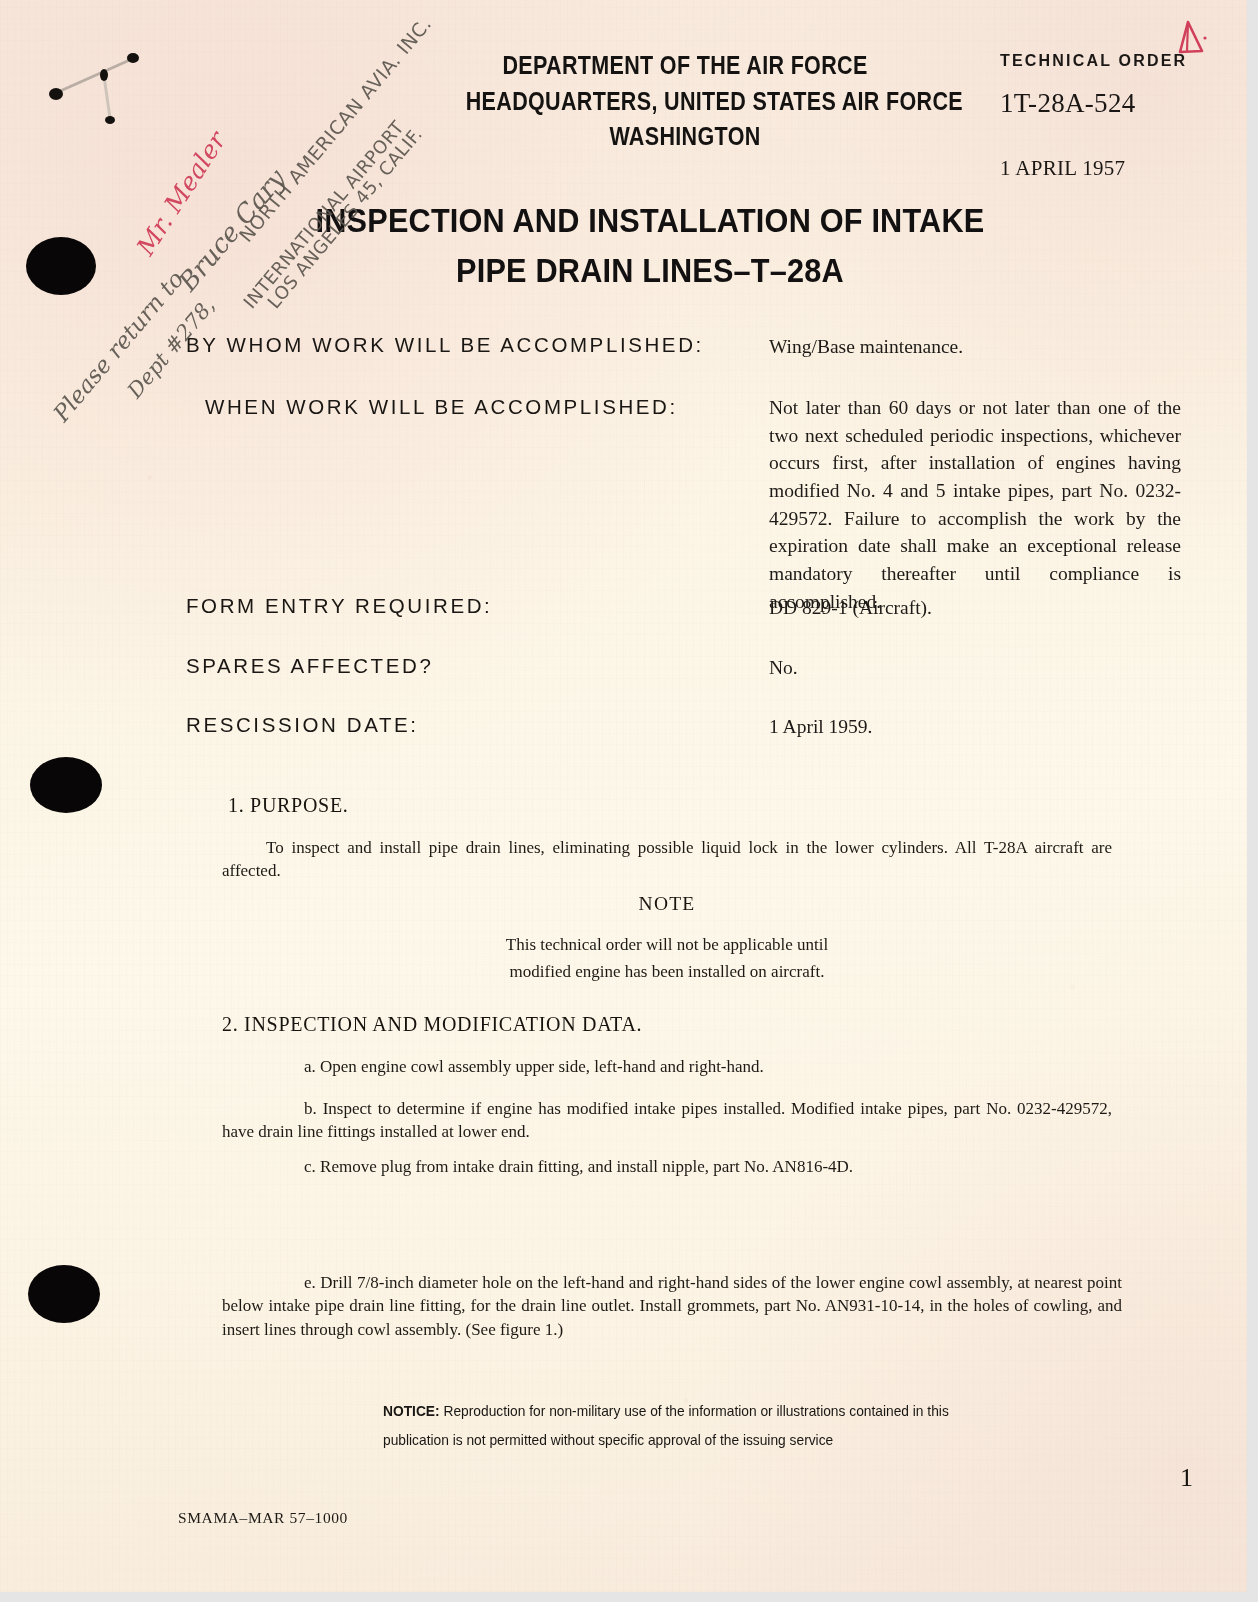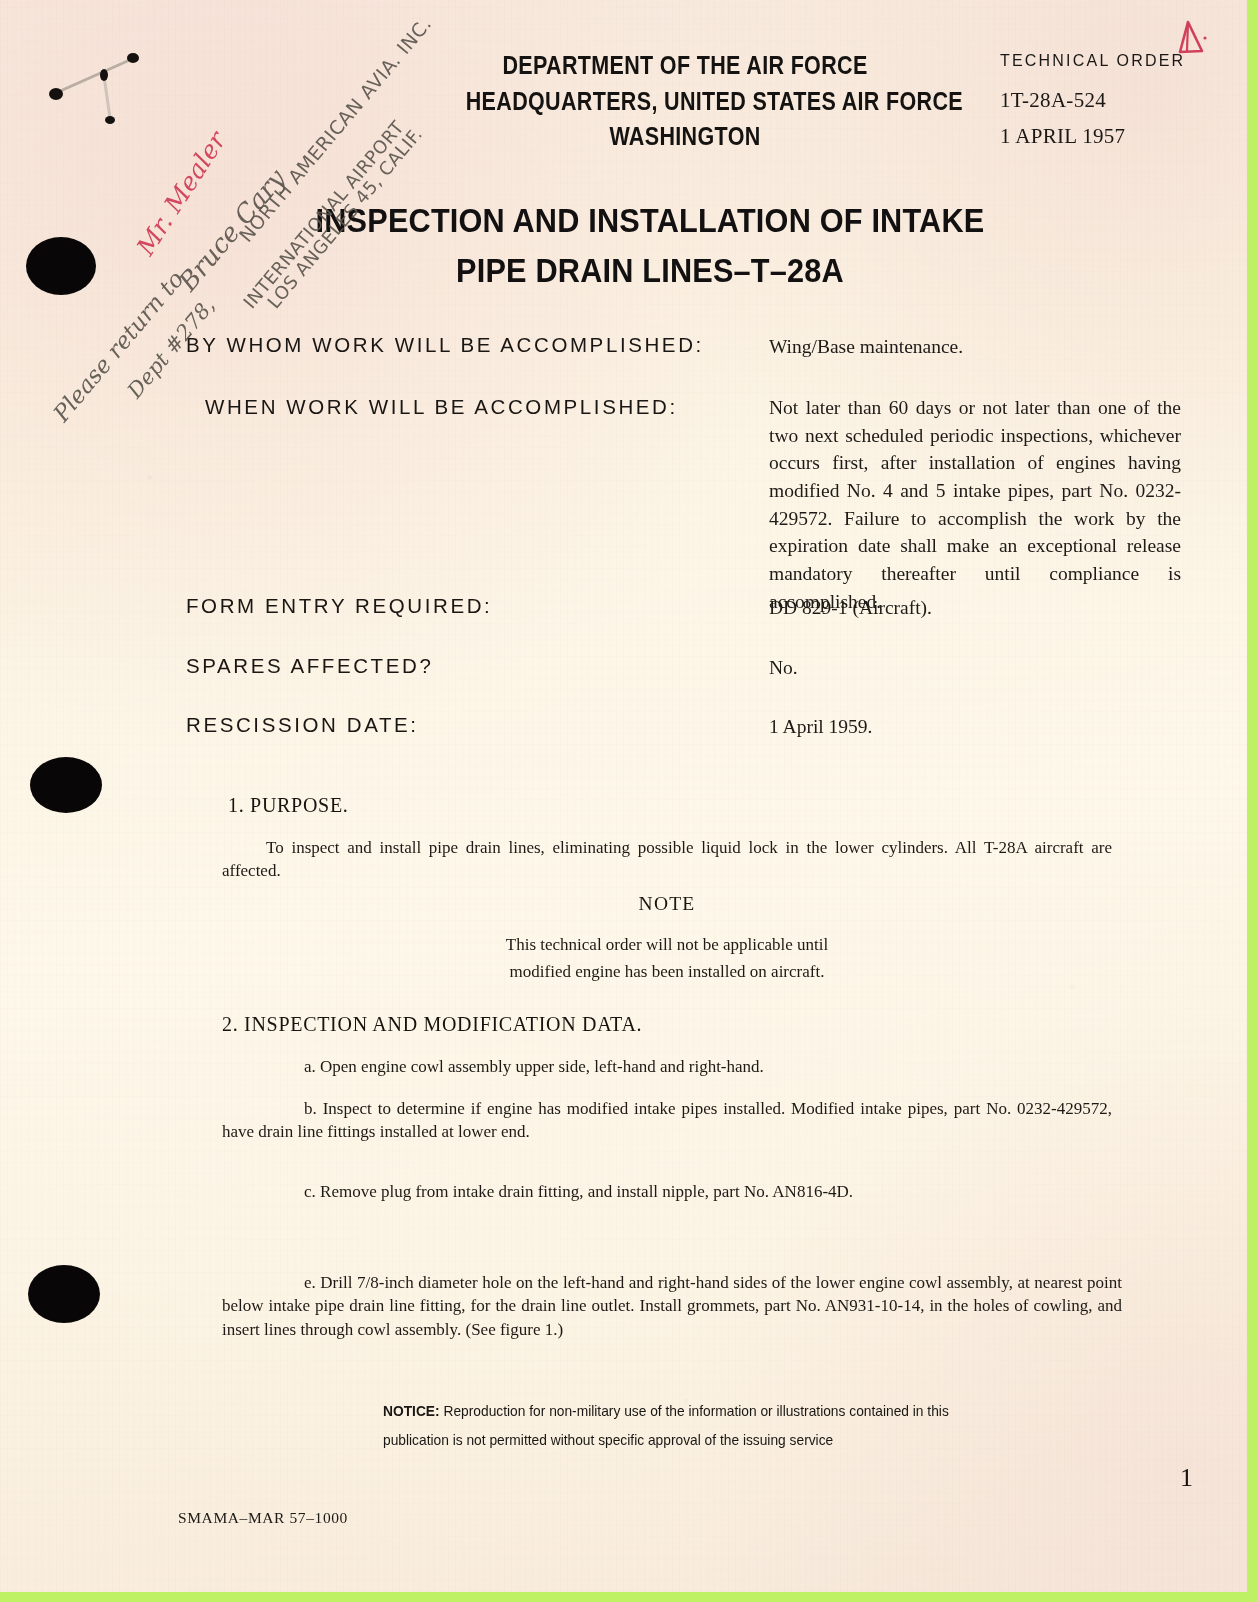--- a/index.html
+++ b/index.html
@@ -12,21 +12,21 @@
     height: 1602px;
     overflow: hidden;
     font-family: "Liberation Serif", serif;
   }
 
   
   #page {
     position: relative;
     width: 1258px;
     height: 1602px;
-    background: #bef264;
+    background: #e5e5e5;
     overflow: hidden;
   }
   #paper {
     position: absolute;
     left: 0px;
     top: 0px;
     width: 1247px;
     height: 1592px;
     background:
       radial-gradient(ellipse 70% 50% at 18% 12%, rgba(243,214,206,0.55) 0%, rgba(243,214,206,0) 70%),
@@ -91,31 +91,31 @@
 
   .hdr-right {
     position: absolute;
     left: 1000px;
     top: 52px;
     width: 230px;
     color: #1a1715;
   }
   .hdr-right .to-label {
     font-family: "Liberation Sans", sans-serif;
-    font-weight: normal;
+    font-weight: bold;
     font-size: 16px;
     letter-spacing: 2.2px;
     margin-bottom: 18px;
     white-space: nowrap;
   }
   .hdr-right .to-num {
     font-family: "Liberation Serif", serif;
-    font-size: 21px;
+    font-size: 27px;
     letter-spacing: 0.3px;
-    margin-bottom: 11px;
+    margin-bottom: 37px;
   }
   .hdr-right .to-date {
     font-family: "Liberation Serif", serif;
     font-size: 21px;
     letter-spacing: 0.3px;
   }
 
   
   #title {
     position: absolute;
@@ -284,21 +284,21 @@
     <div class="note-head" style="left:222px; top:893px; width:890px; text-align:center;">NOTE</div>
     <div class="para center" style="left:222px; top:933px; width:890px;">This technical order will not be applicable until</div>
     <div class="para center" style="left:222px; top:960px; width:890px;">modified engine has been installed on aircraft.</div>
 
     <div class="sec-head" style="left:222px; top:1013px;">2.   INSPECTION AND MODIFICATION DATA.</div>
 
     <div class="para" style="left:222px; top:1055px; width:890px; text-indent:82px; text-align:left;">a.   Open engine cowl assembly upper side,  left-hand and right-hand.</div>
 
     <div class="para" style="left:222px; top:1097px; width:890px; text-indent:82px;">b.   Inspect to determine if engine has modified intake pipes installed.   Modified intake pipes, part No.  0232-429572,  have drain line fittings installed at lower end.</div>
 
-    <div class="para" style="left:222px; top:1155px; width:890px; text-indent:82px; text-align:right;margin-top:25px;">c.   Remove plug from intake drain fitting,  and install  nipple,  part No.  AN816-4D.</div>
+    <div class="para" style="left:222px; top:1155px; width:890px; text-indent:82px; text-align:right;">c.   Remove plug from intake drain fitting,  and install  nipple,  part No.  AN816-4D.</div>
 
 
     <div class="para" style="left:222px; top:1271px; width:900px; text-indent:82px;">e.   Drill 7/8-inch diameter hole on the left-hand and right-hand sides of the lower engine cowl assembly,  at nearest point below intake pipe drain line fitting,  for the drain line outlet.  Install grommets, part No.  AN931-10-14,  in the holes of cowling,  and insert lines through cowl assembly.   (See figure 1.)</div>
 
     <div id="notice">
       <div>
         <b>NOTICE:</b>
         <span>Reproduction for non-military use of the information or illustrations contained in this</span>
       </div>
       <div>publication is not permitted without specific approval of the issuing service</div>

